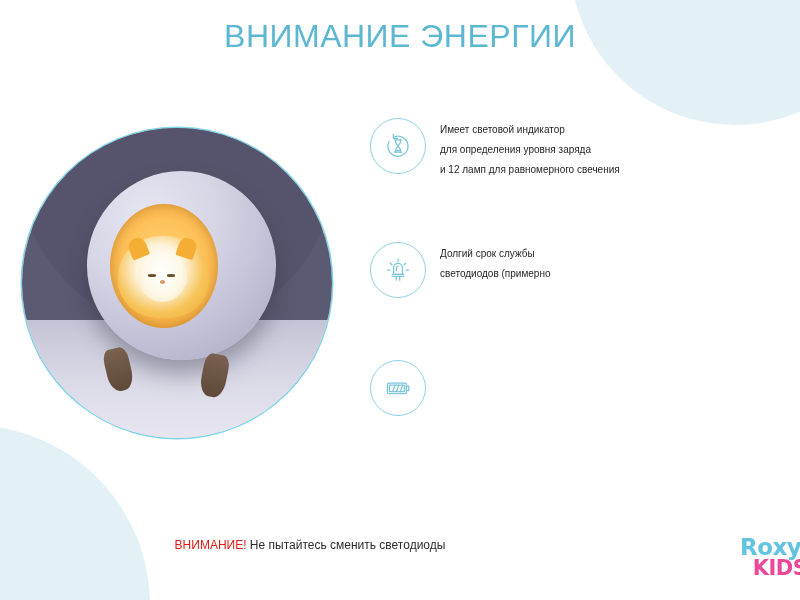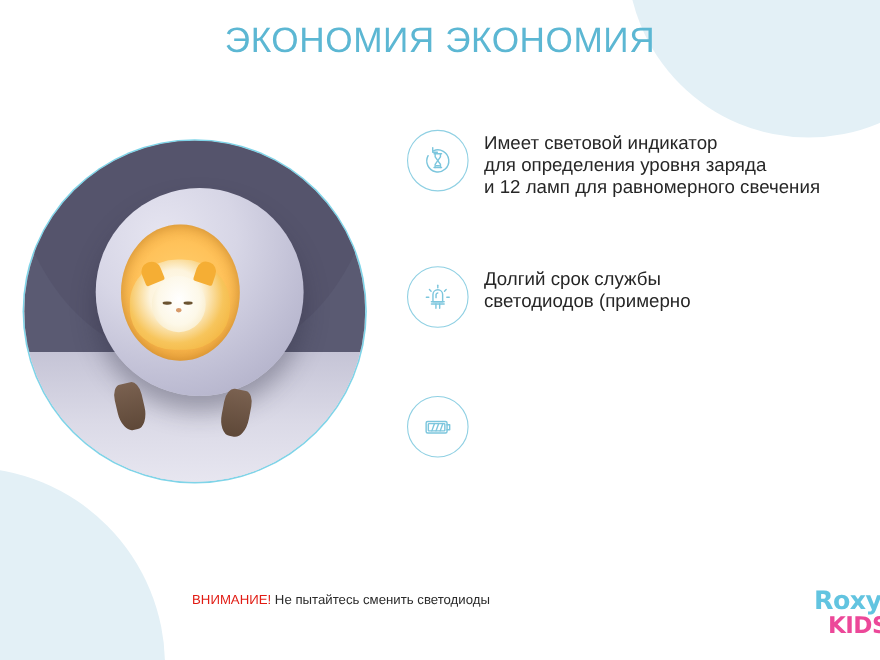--- a/index.html
+++ b/index.html
@@ -194,21 +194,21 @@
     width: 54px;
     height: 54px;
     border-radius: 50%;
     border: 1.6px solid #8fd0e3;
     display: flex;
     align-items: center;
     justify-content: center;
     margin-right: 14px;
   }
   .feature-text {
-    font-size: 17px;
+    font-size: 10px;
     line-height: 20px;
     color: #262626;
     padding-top: 2px;
     white-space: nowrap;
   }
   .feature-text div { white-space: nowrap; }
 
   
   .warning {
     position: absolute;
@@ -258,21 +258,21 @@
   }
 </style>
 </head>
 <body>
 
 <div class="page">
 
   <div class="deco-arc top-right"></div>
   <div class="deco-arc bottom-left"></div>
 
-  <div class="title">ЭКОНОМИЯ ЭКОНОМИЯ</div>
+  <div class="title">ВНИМАНИЕ ЭНЕРГИИ</div>
 
   <div class="product-photo">
     <div class="photo-inner">
       <div class="photo-wall"></div>
       <div class="photo-floor"></div>
 
       <div class="lamp-body">
         <div class="lamp-opening">
           <div class="kitten">
             <div class="kitten-ear left"></div>

